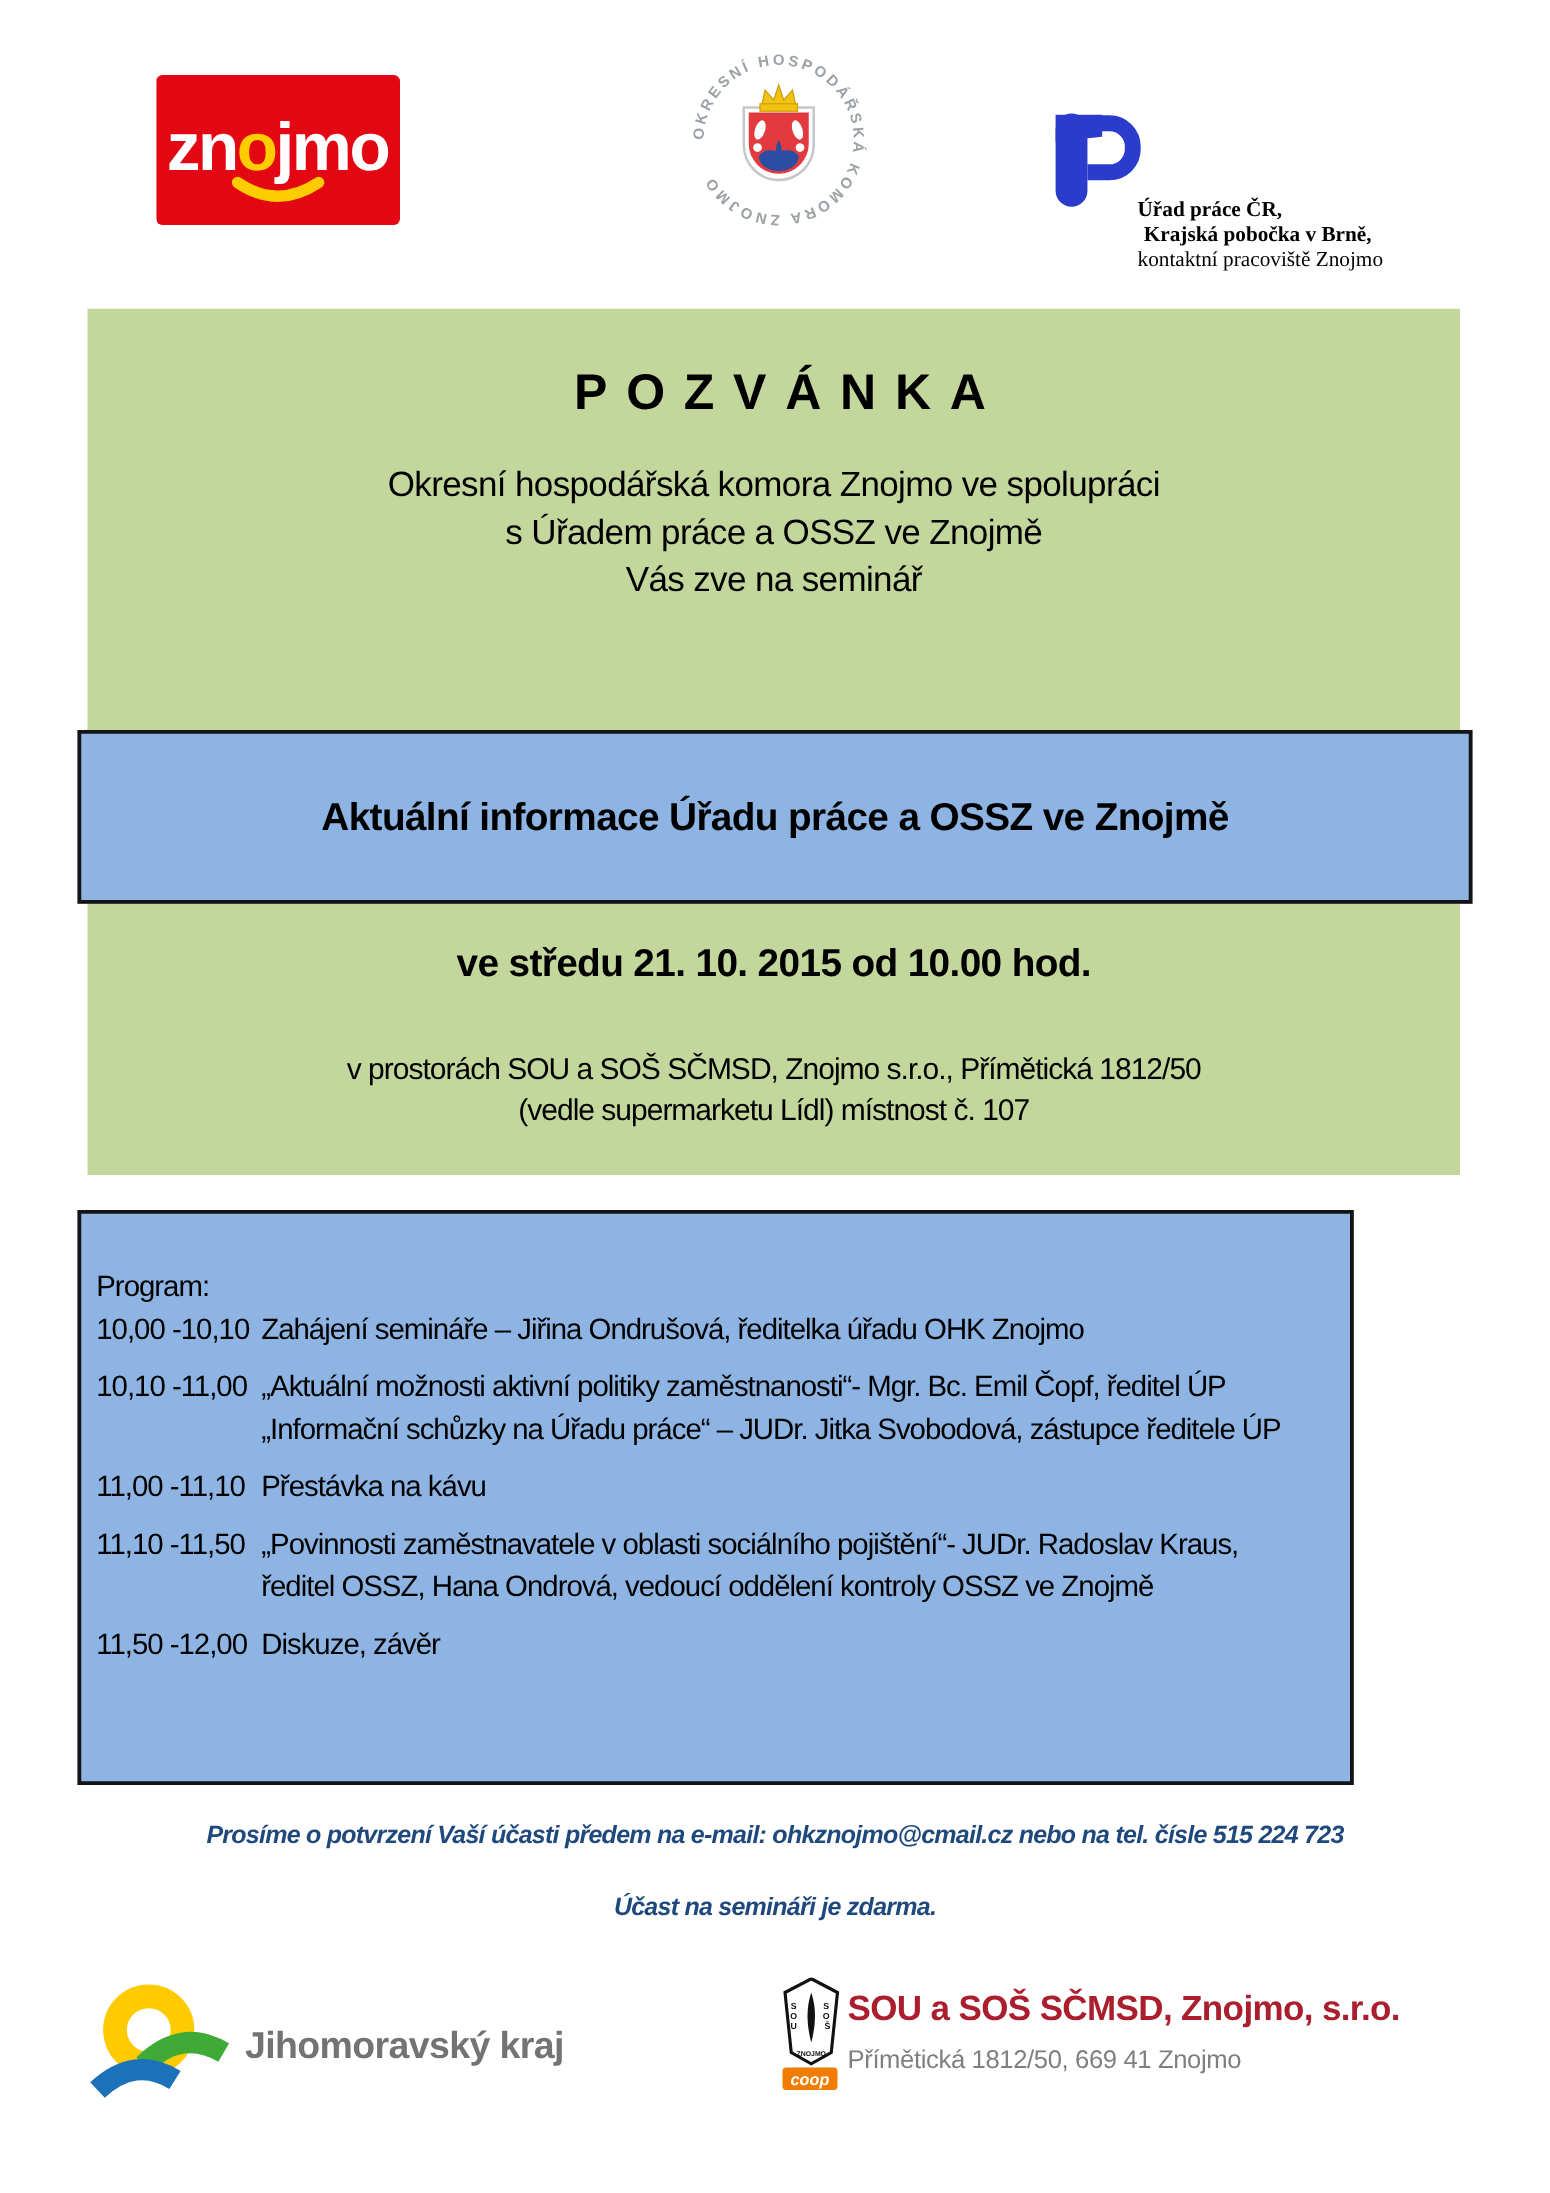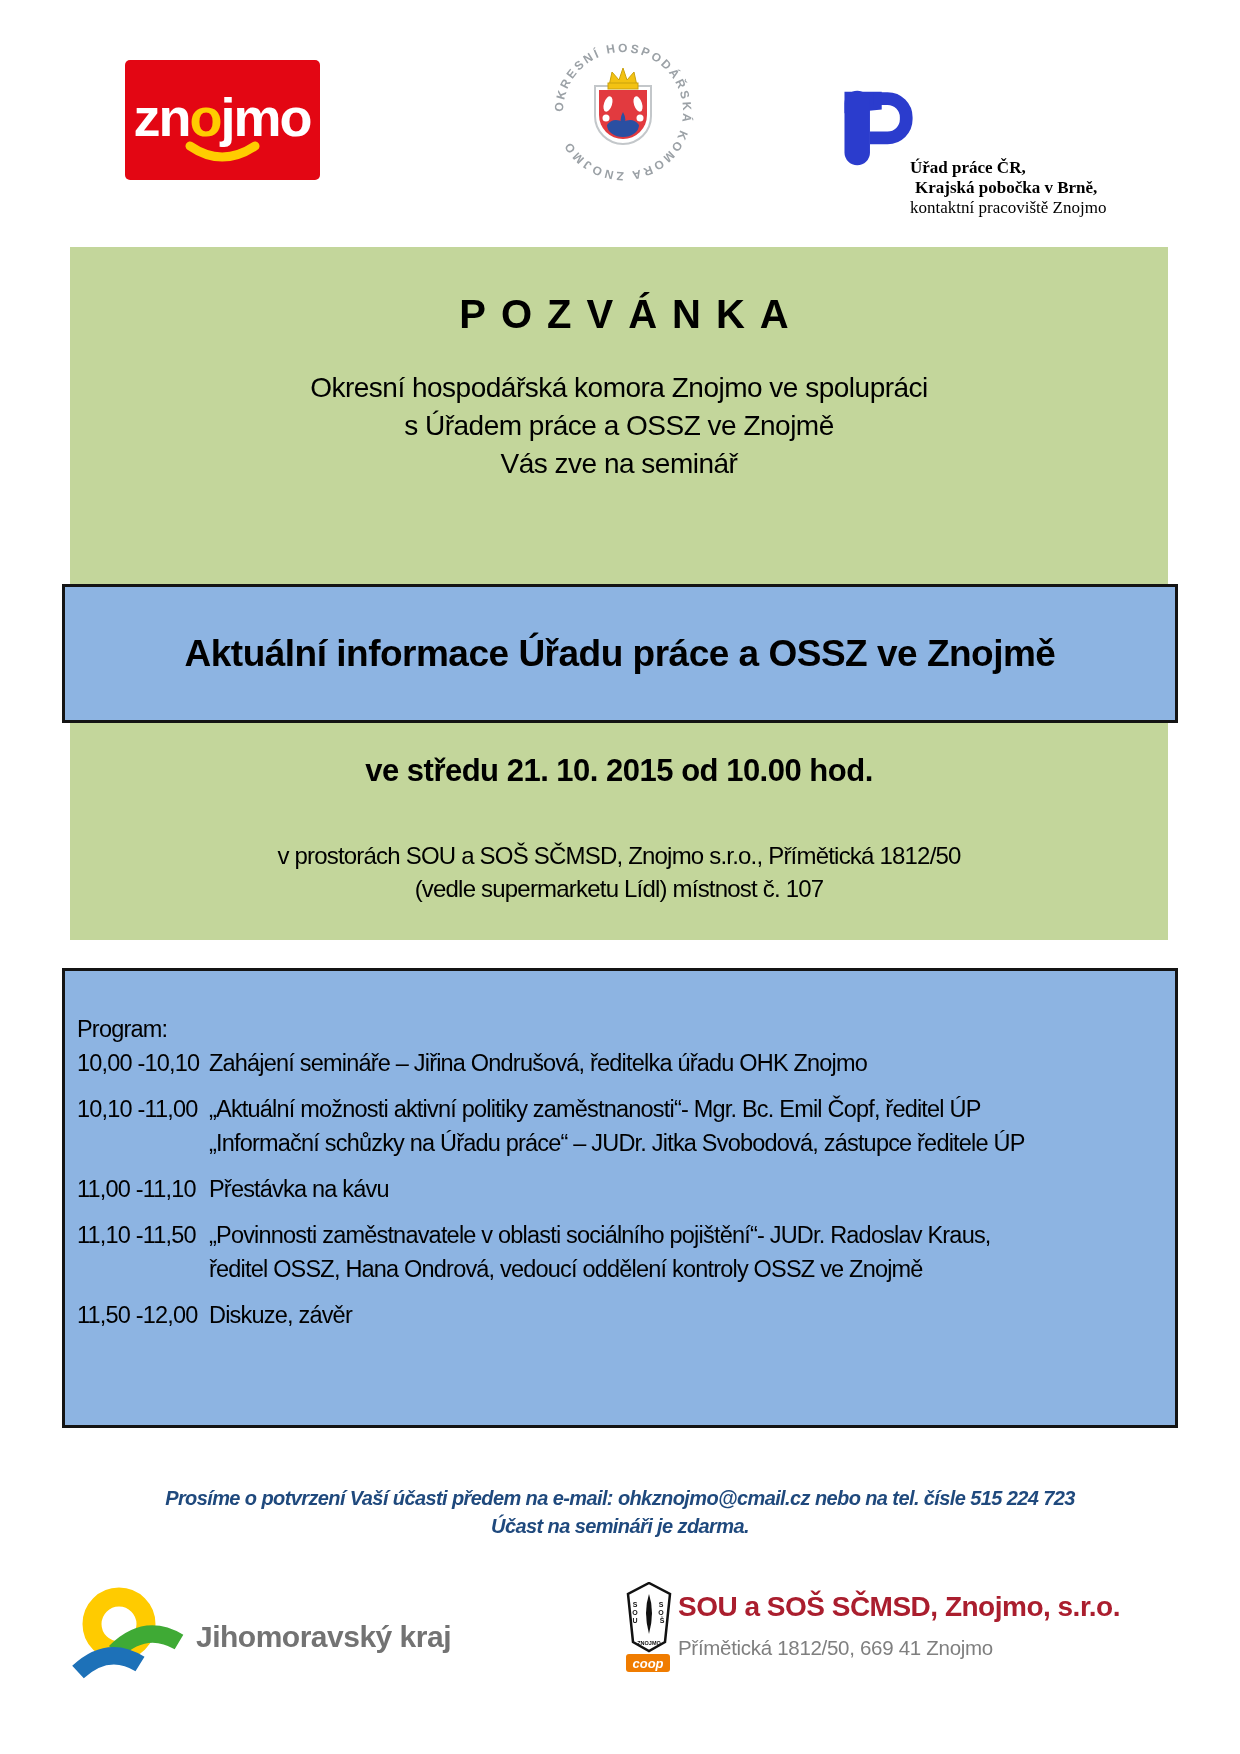--- a/index.html
+++ b/index.html
@@ -44,40 +44,40 @@
     text-align:center; font-size:24px; line-height:33px; letter-spacing:-0.8px;
   }
 
   
   .title-box {
     left:62px; top:584px; width:1116px; height:139px;
     background:#8db4e2; border:3px solid #141414;
     display:flex; align-items:center; justify-content:center;
   }
   .title-box .t {
-    font-size:37px; font-weight:bold; letter-spacing:-0.5px; text-align:left;
+    font-size:31px; font-weight:bold; letter-spacing:-0.5px; text-align:left;
   }
   .program-box {
-    left:62px; top:968px; width:1116px; height:460px;
+    left:62px; top:968px; width:1021px; height:460px;
     background:#8db4e2; border:3px solid #141414;
     padding:41px 6px 0 12px; font-size:23.5px; line-height:34px; letter-spacing:-0.8px;
   }
   .prog-row { display:flex; align-items:flex-start; }
   .prog-row.gap { margin-top:12px; }
   .prog-time { flex:0 0 132px; white-space:nowrap; }
   .prog-desc { flex:1; }
   .prog-line { display:block; white-space:nowrap; }
 
   
   .note {
     left:0; width:100%; text-align:center;
     color:#1f497d; font-weight:bold; font-style:italic;
     font-size:20px; letter-spacing:-0.6px;
   }
-  .note-1 { top:1487px; }
+  .note-1 { top:1457px; }
   .note-2 { top:1515px; }
 
   
   .jmk-logo  { left:70px;  top:1582px; width:140px; height:100px; }
   .jmk-label { left:196px; top:1620px; font-size:30px; font-weight:bold; color:#737373; letter-spacing:-0.5px; }
   .sou-logo  { left:624px; top:1582px; width:50px; height:92px; }
   .sou-name  { left:678px; top:1591px; font-size:28px; font-weight:bold; color:#aa1e2e; letter-spacing:-0.5px; }
   .sou-addr  { left:678px; top:1636px; font-size:20.5px; font-weight:normal; color:#7f7f7f; letter-spacing:-0.3px; }
 </style>
 </head>

